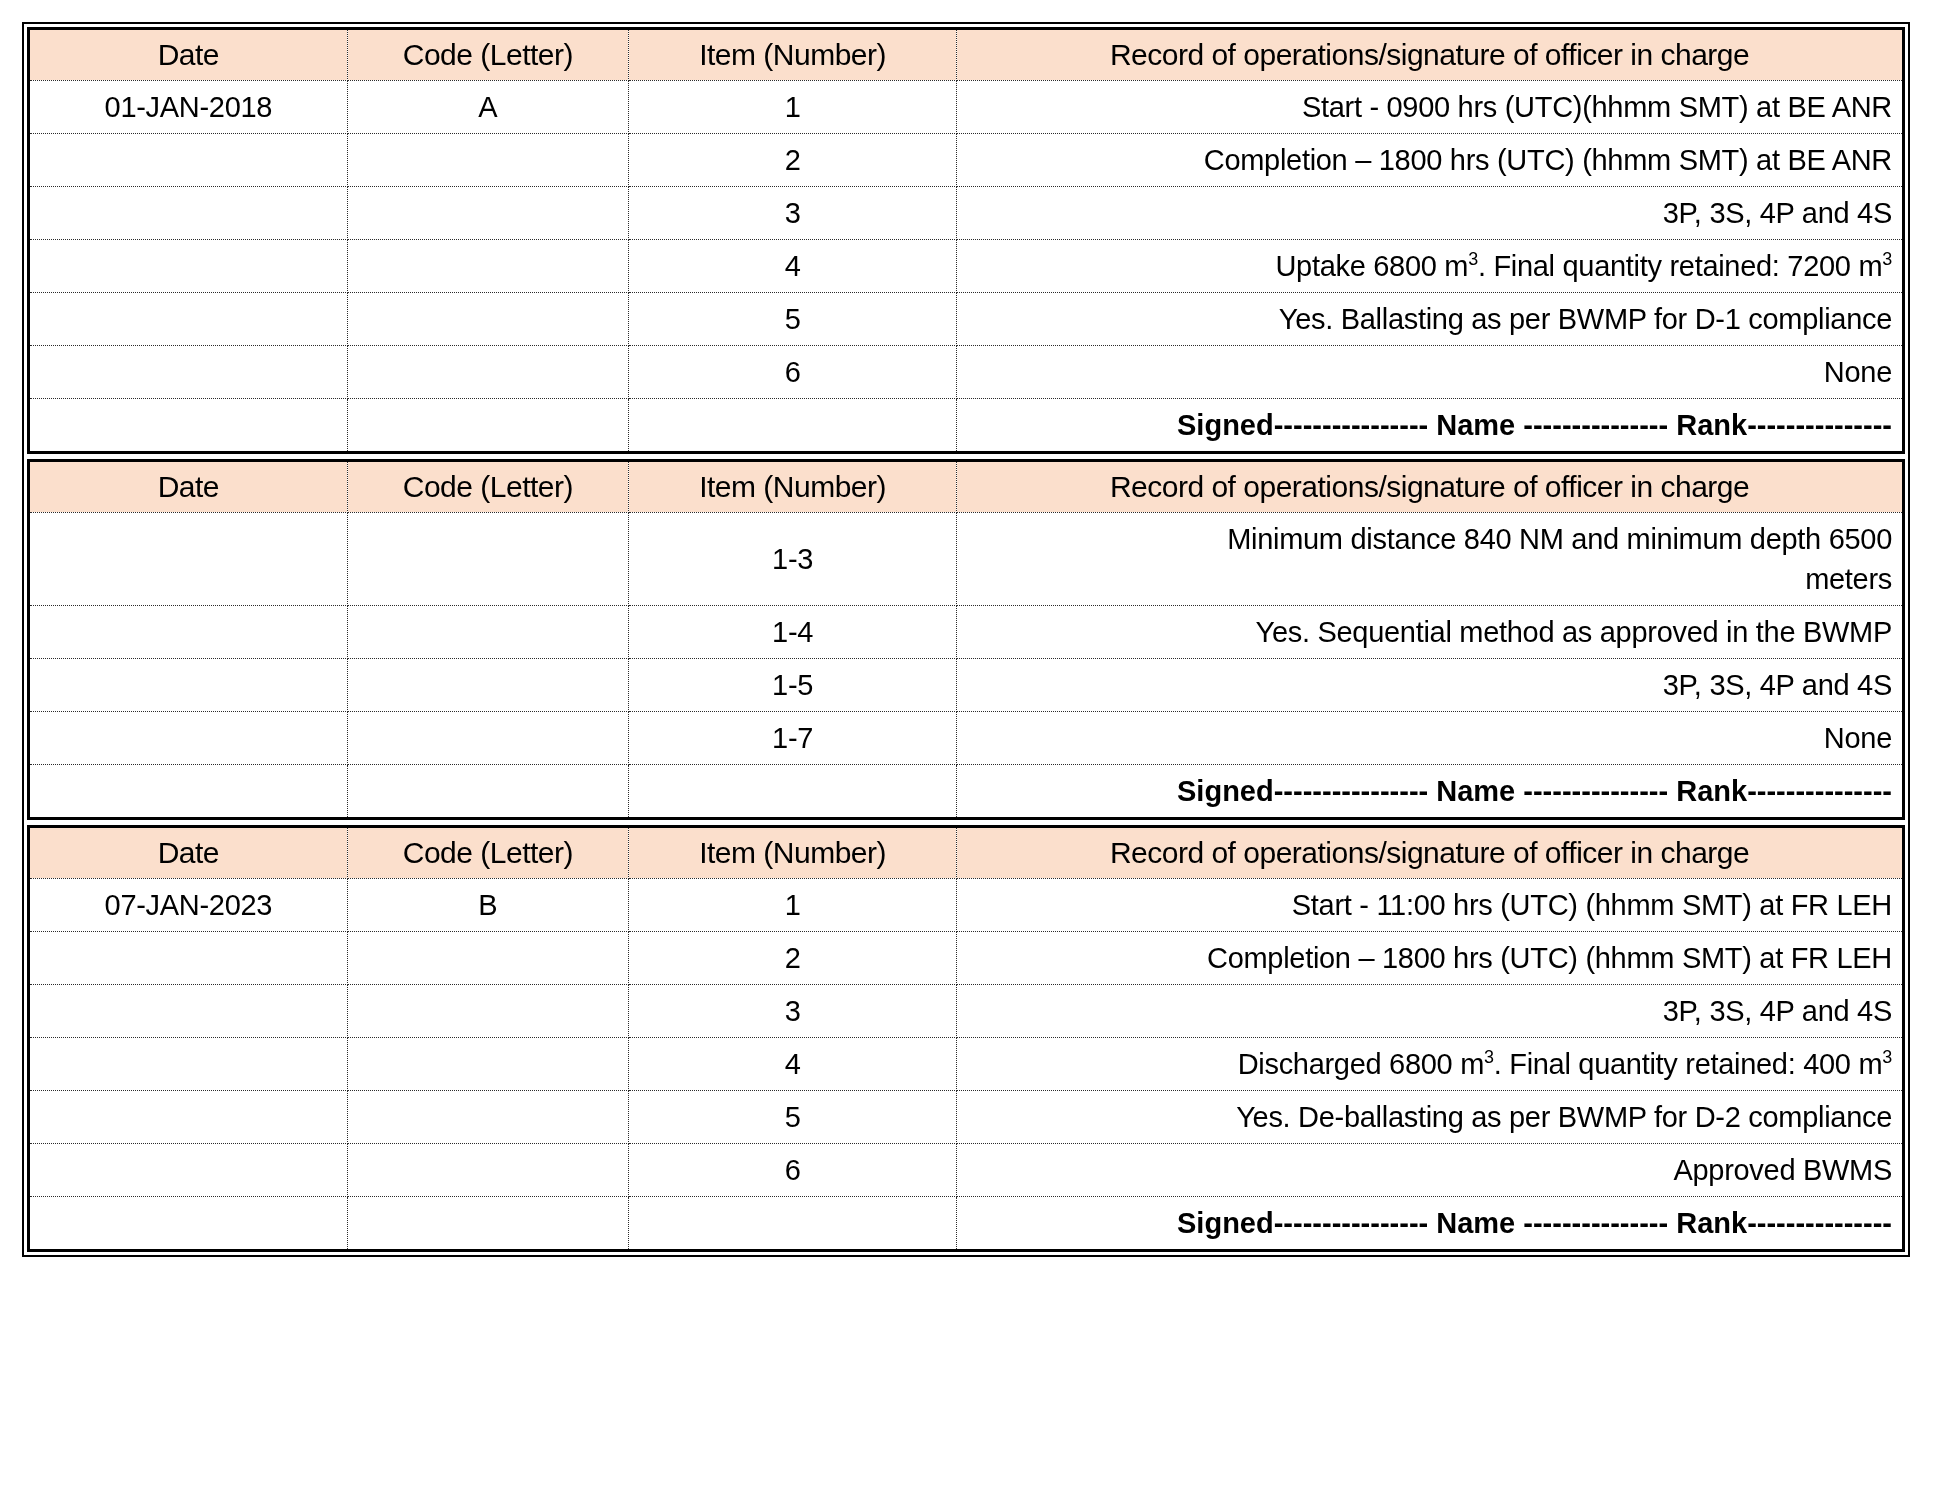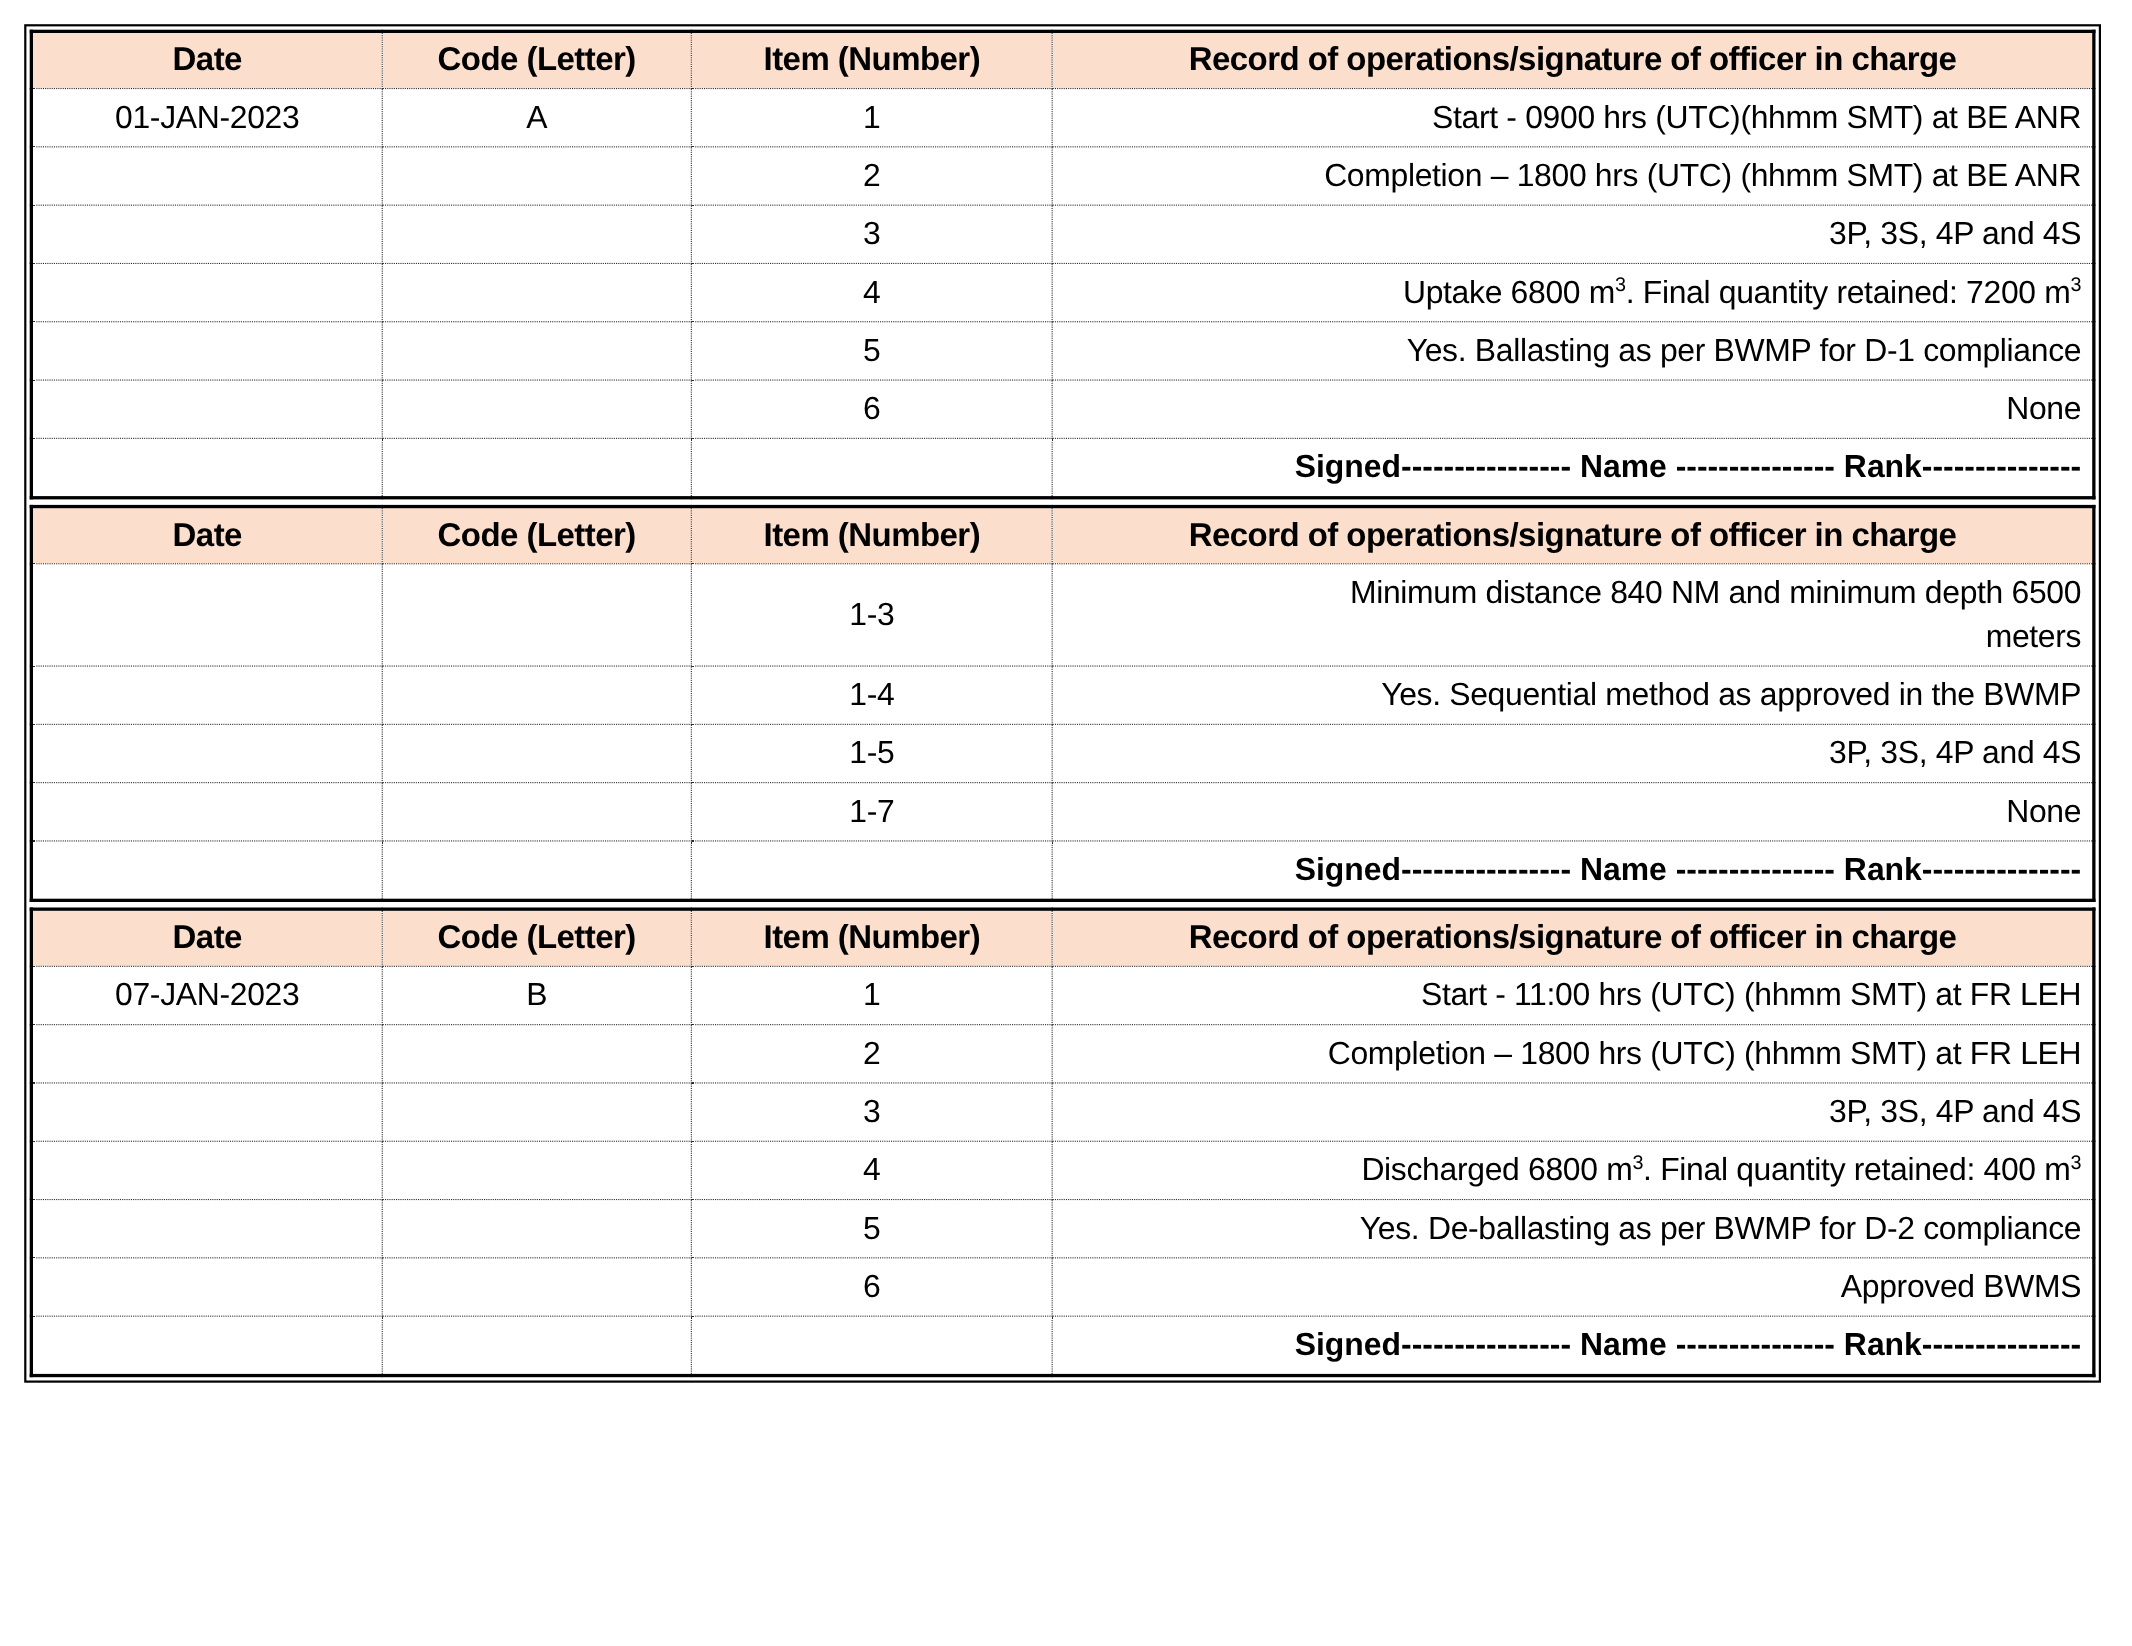--- a/index.html
+++ b/index.html
@@ -31,21 +31,21 @@
   }
   table.sheet:last-child { margin-bottom: 0; }
   th, td {
     border: 1px dotted #2b2b2b;
     box-sizing: border-box;
     overflow: hidden;
   }
   th {
     background: #fbdfcc;
     font-size: 30px;
-    font-weight: bold;
+    font-weight: normal;
     text-align: center;
     padding: 8px 6px;
     letter-spacing: -0.5px;
     line-height: 34px;
   }
   td {
     font-size: 29px;
     line-height: 40px;
     padding: 6px 10px;
     vertical-align: middle;
@@ -81,21 +81,21 @@
       <thead>
         <tr>
           <th>Date</th>
           <th>Code (Letter)</th>
           <th>Item (Number)</th>
           <th>Record of operations/signature of officer in charge</th>
         </tr>
       </thead>
       <tbody>
         <tr>
-          <td class="center">01-JAN-2023</td>
+          <td class="center">01-JAN-2018</td>
           <td class="center">A</td>
           <td class="center">1</td>
           <td class="record">Start - 0900 hrs (UTC)(hhmm SMT) at BE ANR</td>
         </tr>
         <tr>
           <td class="center"></td>
           <td class="center"></td>
           <td class="center">2</td>
           <td class="record">Completion – 1800 hrs (UTC) (hhmm SMT) at BE ANR</td>
         </tr>

